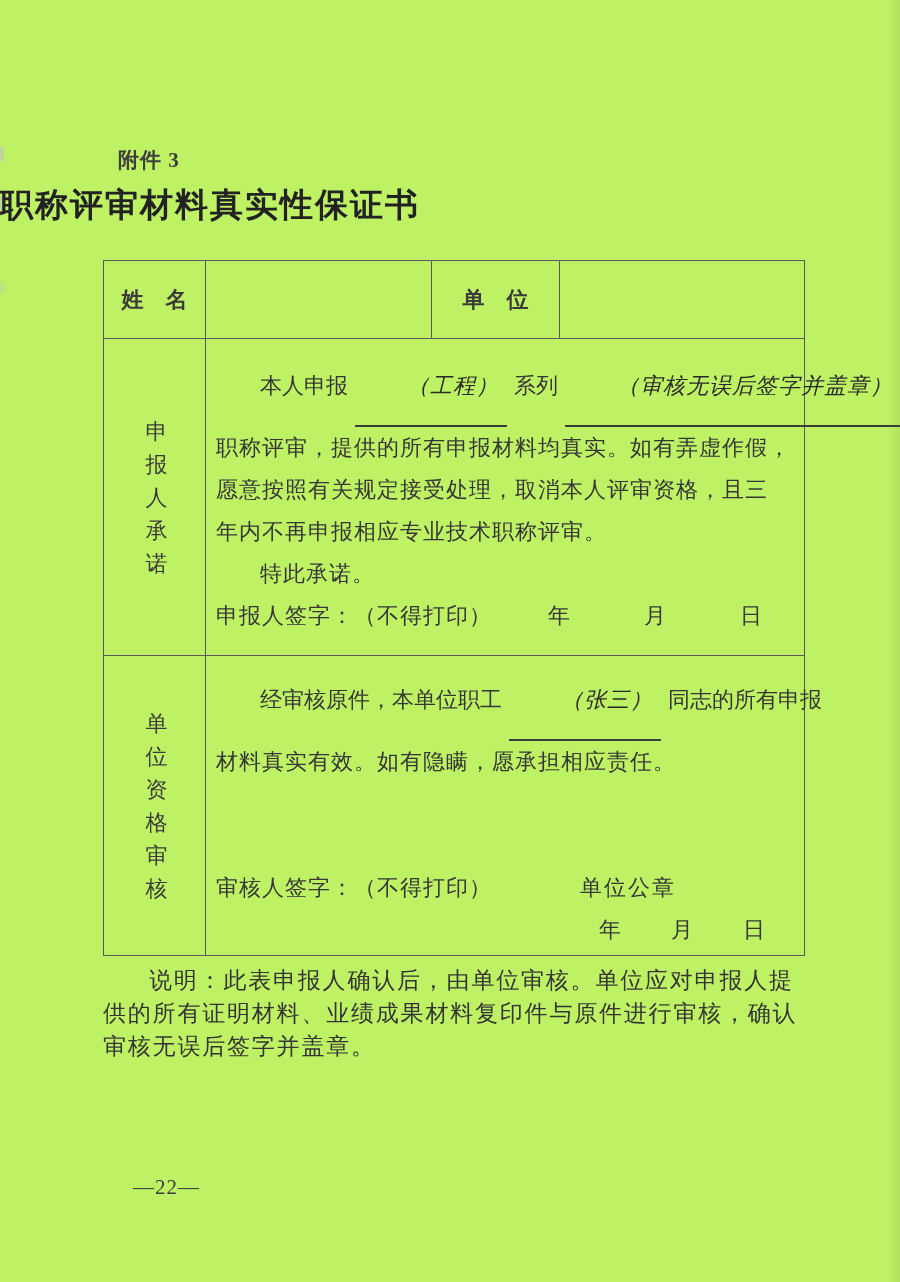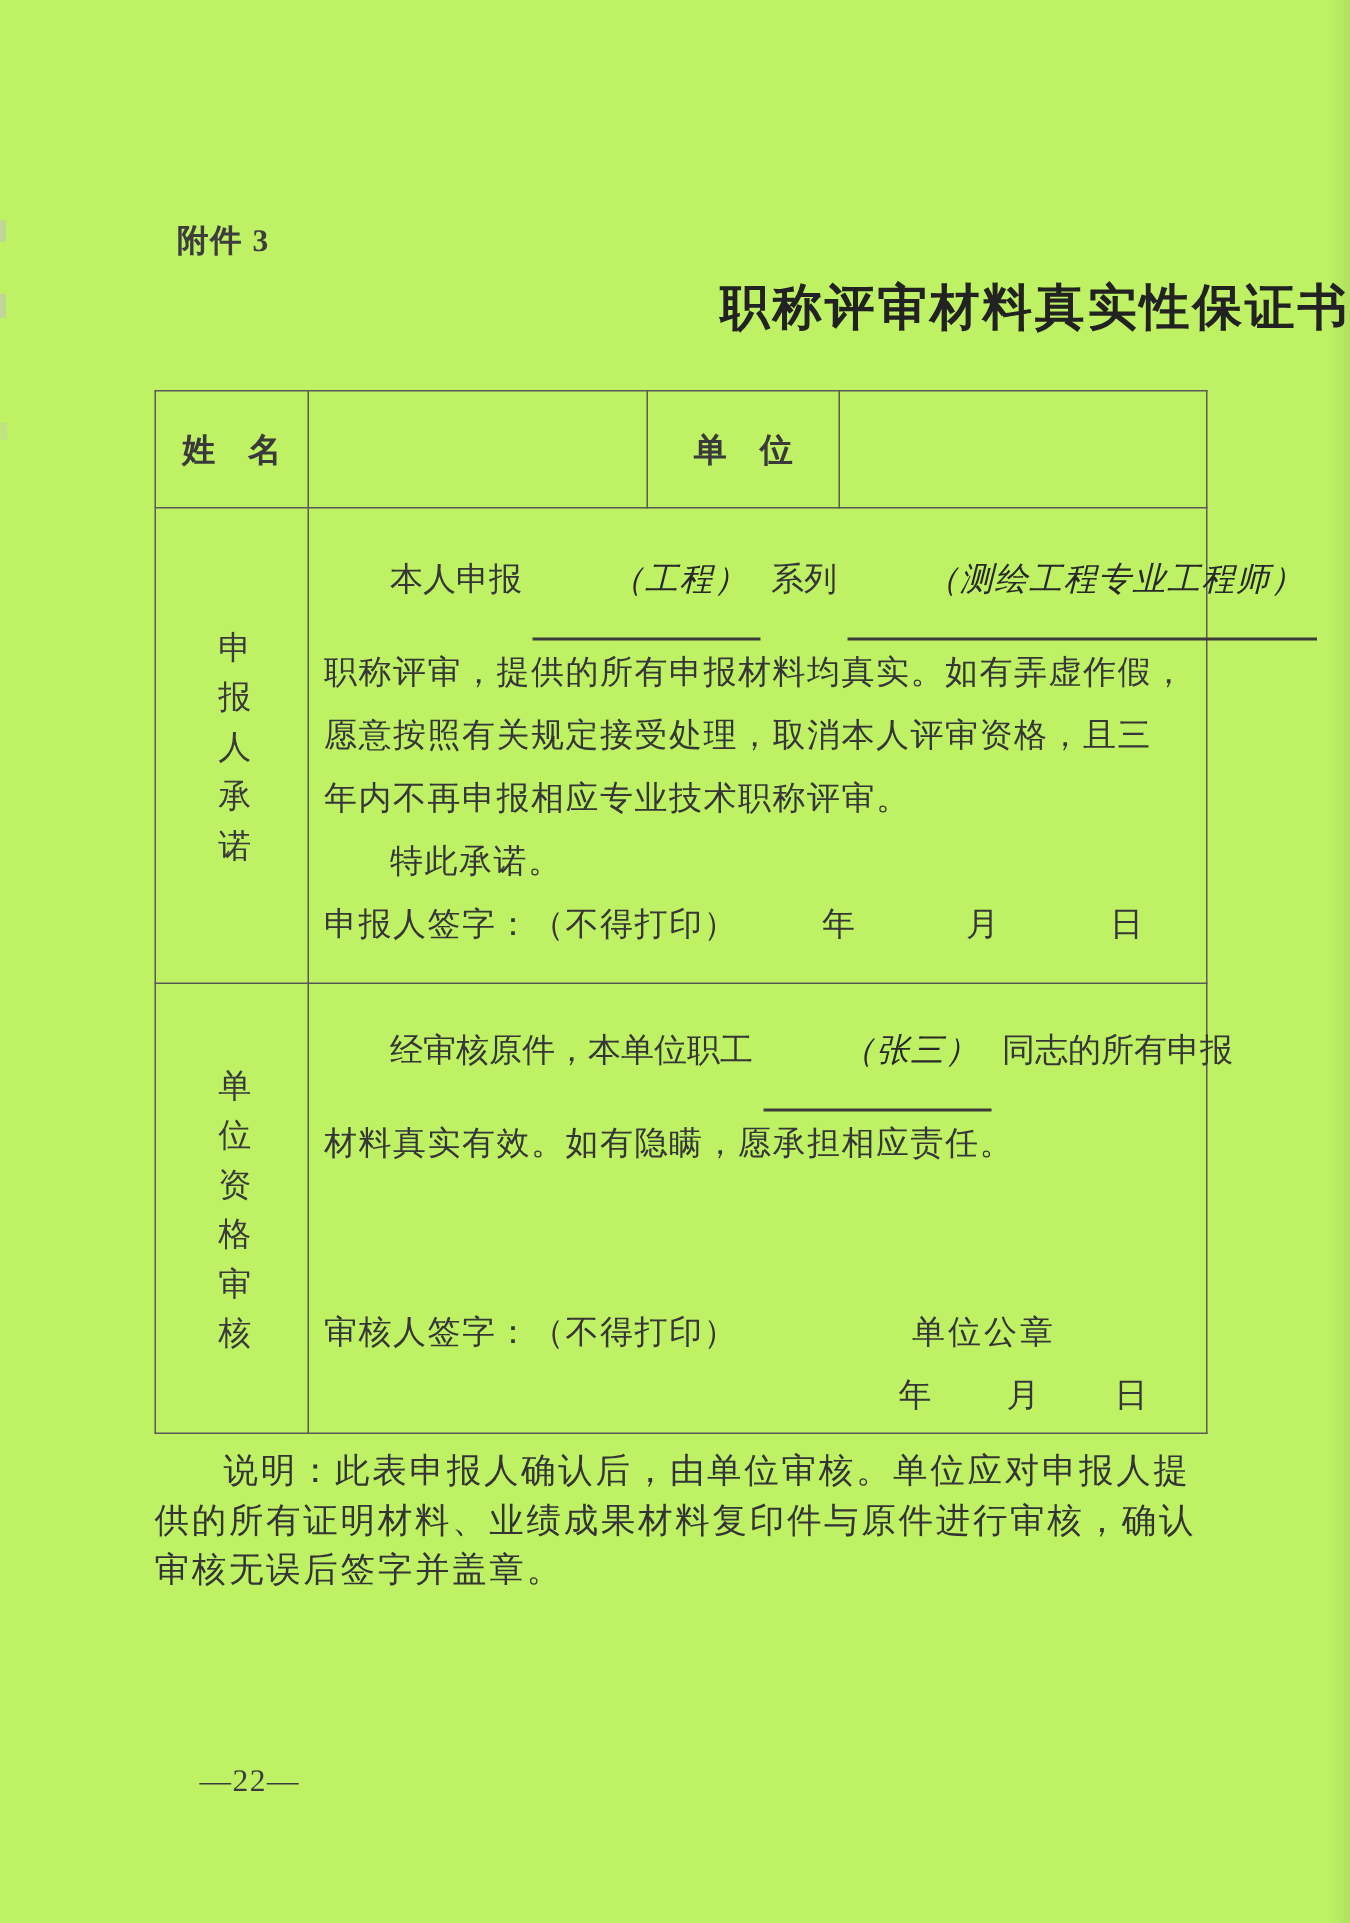--- a/index.html
+++ b/index.html
@@ -21,21 +21,21 @@
   .smudge.s1 { top:147px; width:4px; height:14px; }
   .smudge.s2 { top:196px; width:4px; height:16px; }
   .smudge.s3 { top:282px; width:5px; height:11px; opacity:.3; }
 
   .attachment {
     position:absolute; top:146px; left:118px;
     font-size:21px; font-weight:bold; color:#3d3d3d; letter-spacing:1px;
   }
   .doc-title {
     position:absolute; top:183px; left:0; width:100%;
-    text-align:right; font-size:33px; font-weight:bold;
+    text-align:left; font-size:33px; font-weight:bold;
     color:#222; letter-spacing:2px;
   }
 
   table.form {
     position:absolute; top:260px; left:103px;
     width:701px; border-collapse:collapse; table-layout:fixed;
   }
   table.form td { border:1.6px solid #595959; vertical-align:middle; }
   .row-header td { height:78px; }
   .label-cell { text-align:center; font-size:22px; color:#3a3a3a;font-weight:bold; }
@@ -61,21 +61,21 @@
     padding:0 8px 18px; margin:0 7px;
     color:#292929; letter-spacing:1px;
   }
   .sign-row {
     display:flex; justify-content:space-between; align-items:baseline;
     line-height:42px; letter-spacing:1px;
   }
   .commit-sign { }
   .commit-sign .date { margin-right:28px; letter-spacing:2px; }
   .audit-sign { margin-top:84px; }
-  .audit-sign .seal { margin-right:88px; letter-spacing:2px; }
+  .audit-sign .seal { margin-right:116px; letter-spacing:2px; }
   .audit-date { line-height:42px; margin-left:383px; letter-spacing:2px; }
 
   .note {
     position:absolute; top:964px; left:103px; width:706px;
     font-size:23px; color:#343434;
   }
   .note .nline { line-height:33px; letter-spacing:1.8px; white-space:nowrap; }
   .note .nline.first { text-indent:2em; }
 
   .page-number {
@@ -110,21 +110,21 @@
       <td class="label-cell">单　位</td>
       <td></td>
     </tr>
 
     <tr class="row-commit">
       <td>
         <div class="vstack">申报人承诺</div>
       </td>
       <td class="content-cell" colspan="3">
         <div class="line indent fillline">
-          <span>本人申报</span><span class="fill">（工程）</span><span>系列</span><span class="fill">（测绘工程专业工程师）</span>
+          <span>本人申报</span><span class="fill">（工程）</span><span>系列</span><span class="fill">（审核无误后签字并盖章）</span>
         </div>
         <div class="line">职称评审，提供的所有申报材料均真实。如有弄虚作假，</div>
         <div class="line">愿意按照有关规定接受处理，取消本人评审资格，且三</div>
         <div class="line">年内不再申报相应专业技术职称评审。</div>
         <div class="line indent">特此承诺。</div>
         <div class="sign-row commit-sign">
           <span>申报人签字：（不得打印）</span>
           <span class="date">年　　　月　　　日</span>
         </div>
       </td>

